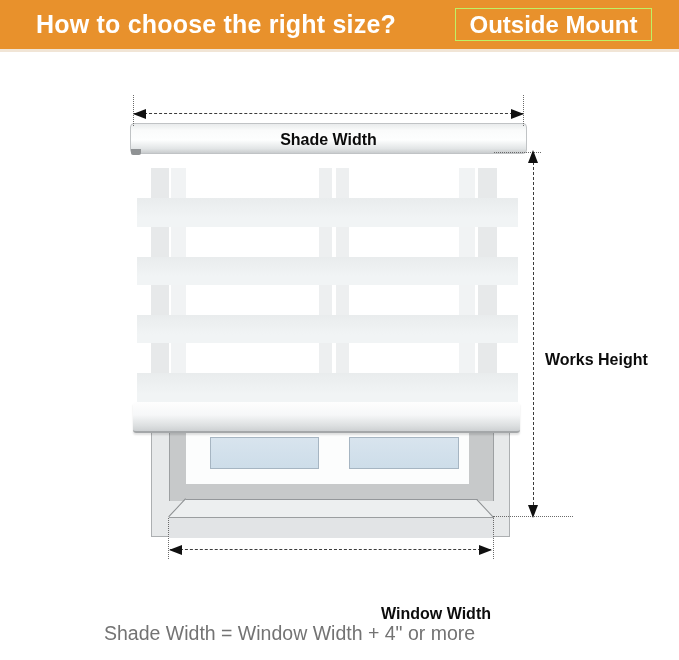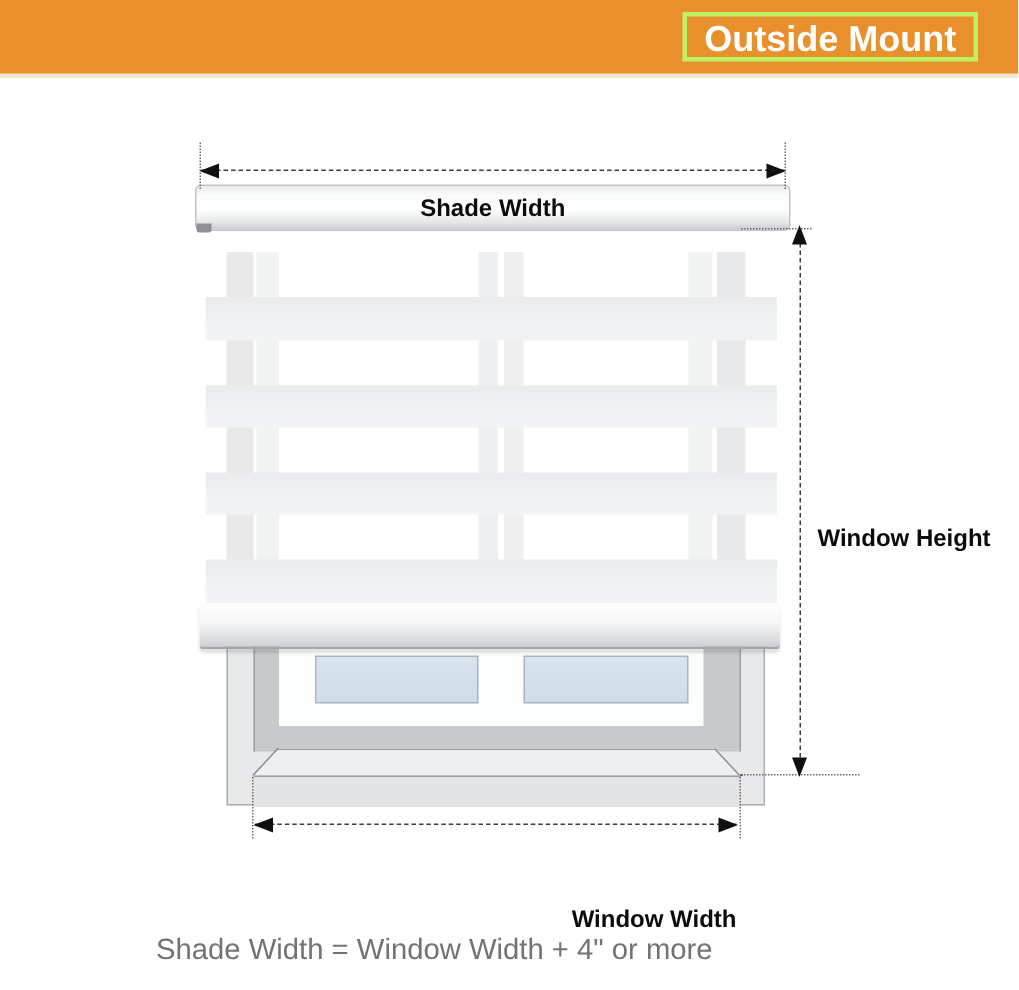--- a/index.html
+++ b/index.html
@@ -11,21 +11,21 @@
   .banner{
     position:absolute;left:0;top:0;width:679px;height:49px;
     background:#E8912C;border-bottom:3px solid #f1e5d6;
   }
   .banner h1{
     position:absolute;left:36px;top:0;margin:0;height:49px;line-height:49px;
     font-size:25px;font-weight:bold;color:#ffffff;letter-spacing:.2px;white-space:nowrap;
   }
   .badge{
     position:absolute;left:455px;top:8px;width:197px;height:33px;box-sizing:border-box;
-    border:3px solid #bef264;color:#ffffff;font-size:24px;font-weight:bold;
+    border:1px solid #bef264;color:#ffffff;font-size:24px;font-weight:bold;
     text-align:center;line-height:31px;white-space:nowrap;
   }
   
   .abs{position:absolute;}
   .dim-label{font-size:16px;font-weight:bold;color:#0c0c0c;white-space:nowrap;margin-top:43px;}
   .dash-h{height:0;border-top:1px dashed #3c3c3c;}
   .dash-v{width:0;border-left:1px dashed #3c3c3c;}
   .dot-h{height:0;border-top:1px dotted #6a6a6a;}
   .dot-v{width:0;border-left:1px dotted #6a6a6a;}
   .arr{width:0;height:0;position:absolute;}
@@ -95,20 +95,21 @@
   
   .notes{position:absolute;left:88px;top:604px;}
   .notes p{margin:16px;font-size:19.5px;font-weight:normal;color:#737373;line-height:26px;white-space:nowrap;}
 </style>
 </head>
 <body>
 
 <div class="stage">
 
   <div class="banner">
+    <h1>How to choose the right size?</h1>
     <div class="badge">Outside Mount</div>
   </div>
 
   <div class="abs window">
     <div class="win-inner-frame"></div>
     <div class="win-sash"></div>
     <div class="pane p1"></div>
     <div class="pane p2"></div>
     <div class="win-sill"></div>
     <div class="mitre l"></div>
@@ -139,21 +140,21 @@
   <div class="abs dash-h sw-line">
     <span class="arr left"></span>
     <span class="arr right"></span>
   </div>
 
   <div class="abs dot-h wh-conn-top"></div>
   <div class="abs dot-h wh-conn-bottom"></div>
   <div class="abs dash-v wh-line"></div>
   <div class="abs arr up wh-arrow-up"></div>
   <div class="abs arr down wh-arrow-down"></div>
-  <div class="abs dim-label wh-label">Window Height</div>
+  <div class="abs dim-label wh-label">Works Height</div>
 
   <div class="abs dot-v ww-ext-l"></div>
   <div class="abs dot-v ww-ext-r"></div>
   <div class="abs dash-h ww-line">
     <span class="arr left"></span>
     <span class="arr right"></span>
   </div>
   <div class="abs dim-label ww-label">Window Width</div>
 
   <div class="notes">

